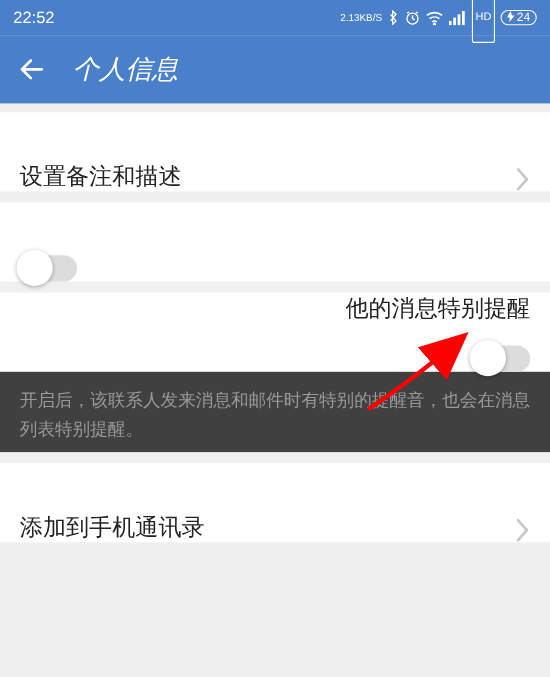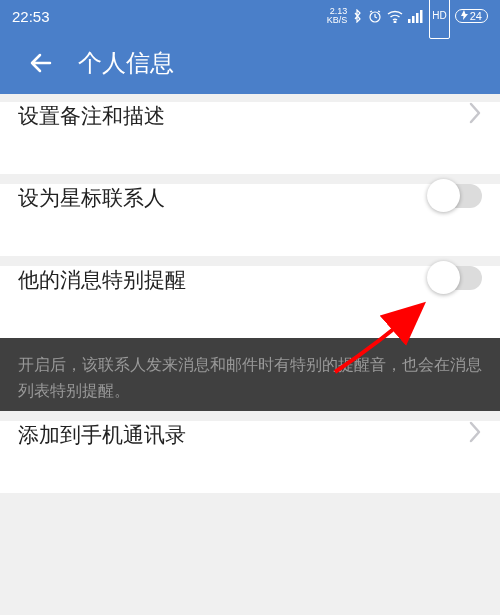--- a/index.html
+++ b/index.html
@@ -16,47 +16,48 @@
       color: #fff;
       height: 32px;
       display: flex;
       align-items: center;
       justify-content: space-between;
       padding: 0 12px;
       font-size: 15px;
     }
     .status-left { font-weight: 500; }
     .status-right { display: flex; align-items: center; gap: 5px; font-size: 12px; }
-    .status-right .kbs { display: flex; flex-direction: column; line-height: 9px; font-size: 9px; align-items: flex-end; }
+    .status-right .kbs { display: flex; flex-direction: row; line-height: 9px; font-size: 9px; align-items: flex-end; }
     .status-right .icon { display: inline-flex; }
     .battery-badge {
       border: 1px solid #fff;
       border-radius: 8px;
       padding: 0 5px;
       font-size: 11px;
       display: flex;
       align-items: flex-start;
       gap: 2px;
     }
     .header {
       background: #4a7fc9;
       color: #fff;
       height: 62px;
       display: flex;
       align-items: center;
-      padding: 0 28px;
+      padding: 0 16px;
       gap: 24px;
+      font-style: italic;
     }
     .back-arrow { width: 26px; height: 26px; }
     .header-title { font-size: 24px; font-weight: 400; }
     .list { background: #f0f0f0; }
     .row {
       background: #fff;
       display: flex;
-      align-items: flex-start;
+      align-items: flex-end;
       justify-content: space-between;
       padding: 0 18px;
       height: 72px;
       margin-top: 10px;
     }
     .row:first-child { margin-top: 8px; }
     .row-label { font-size: 21px; color: #222; }
     .chevron { width: 14px; height: 22px; }
     .chevron svg { width: 100%; height: 100%; }
     .toggle {
@@ -90,21 +91,21 @@
       left: 320px;
       top: 292px;
       width: 120px;
       height: 90px;
     }
   </style>
 </head>
 <body>
 
 <div class="status-bar">
-  <div class="status-left">22:53</div>
+  <div class="status-left">22:52</div>
   <div class="status-right">
     <div class="kbs">
       <span>2.13</span>
       <span>KB/S</span>
     </div>
     <span class="icon">
       <svg width="11" height="14" viewBox="0 0 11 14" fill="none" stroke="#fff" stroke-width="1.2">
           <path d="M3 4l5 6-3 3V1l3 3-5 6"></path>
         </svg>
     </span>
@@ -153,27 +154,26 @@
     <span class="row-label">设置备注和描述</span>
     <span class="chevron">
       <svg viewBox="0 0 14 22" fill="none" stroke="#c7c7cc" stroke-width="2.5" stroke-linecap="round" stroke-linejoin="round">
           <path d="M3 2l8 9-8 9"></path>
         </svg>
     </span>
   </div>
 
 
   <div class="row">
-    <span class="row-label">设为星标联系人</span>
     <div class="toggle">
       <div class="toggle-knob"></div>
     </div>
   </div>
 
-  <div class="row" style="margin-top:10px;margin-bottom:0;">
+  <div class="row" style="margin-top:10px;margin-bottom:0;flex-direction:column;">
     <span class="row-label">他的消息特别提醒</span>
     <div class="toggle">
       <div class="toggle-knob"></div>
     </div>
   </div>
   <div class="helper">开启后，该联系人发来消息和邮件时有特别的提醒音，也会在消息列表特别提醒。</div>
 
   <div class="row after-helper">
     <span class="row-label">添加到手机通讯录</span>
     <span class="chevron">

